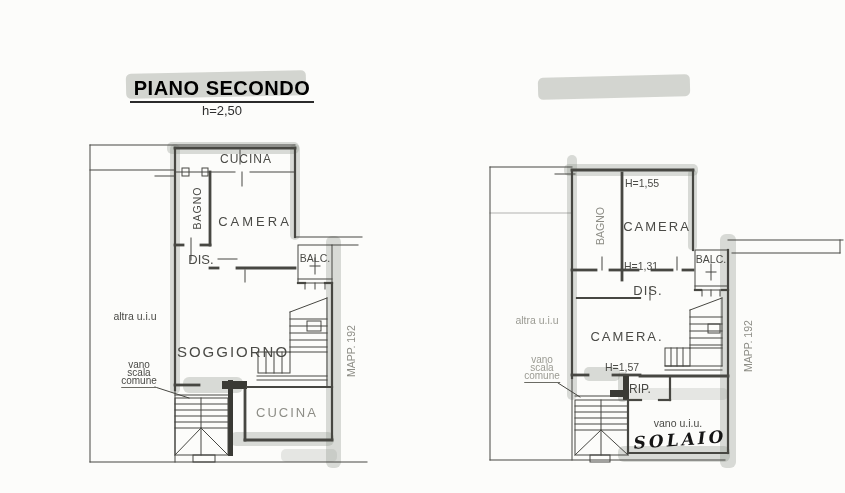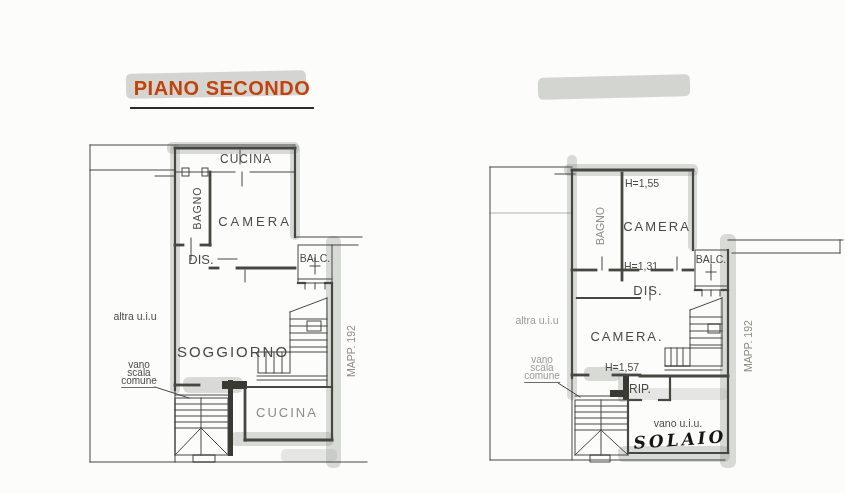--- a/index.html
+++ b/index.html
@@ -4,22 +4,22 @@
 <style>
   html,body{margin:0;padding:0;background:#e9e9e7;}
   .page{
     position:relative;width:845px;height:493px;margin:0 auto;
     background:#fcfcfa;overflow:hidden;
     font-family:"Liberation Sans", sans-serif;
   }
   
   .swipe{position:absolute;background:rgba(150,156,146,.40);border-radius:5px;}
   .plan-title{
-    position:absolute;text-align:center;font-weight:bold;color:#c2410c;
-    border-bottom:2px solid #2b2b2b;padding-bottom:7px;letter-spacing:.5px;
+    position:absolute;text-align:center;font-weight:bold;color:#000000;
+    border-bottom:2px solid #2b2b2b;padding-bottom:1px;letter-spacing:.5px;
   }
   .plan-height{position:absolute;text-align:center;font-size:13px;color:#2f2f2f;}
   
   svg{position:absolute;overflow:visible;}
   svg path, svg rect, svg line{fill:none;stroke:#474742;stroke-width:1;stroke-linecap:square;}
   .w2{stroke-width:2.2;} .w3{stroke-width:2.8;}
   .tf{opacity:.4;}
   .blk{fill:#3a3a35;stroke:none;}
   .mk{fill:rgba(150,156,146,.35);stroke:none;}
   .mk2{fill:rgba(150,156,146,.22);stroke:none;}
@@ -40,20 +40,21 @@
     transform:translate(-50%,-50%) rotate(-4deg);
   }
 </style>
 </head>
 <body>
 
 <div class="page">
 
   <div class="swipe" style="left:126px;top:72px;width:180px;height:25px;transform:rotate(-1.2deg);"></div>
   <div class="plan-title" style="left:130px;top:77px;width:184px;font-size:20px;">PIANO SECONDO</div>
+  <div class="plan-height" style="left:130px;top:103px;width:184px;">h=2,50</div>
 
   <div class="swipe" style="left:538px;top:76px;width:152px;height:22px;transform:rotate(-1.5deg);"></div>
 
   <div style="position:absolute;left:85px;top:140px;width:290px;height:330px;">
 
     <svg width="290" height="330" viewBox="0 0 290 330">
 
       <g>
         <rect class="mk" x="82" y="2" width="132" height="12" rx="5"></rect>
         <rect class="mk" x="85" y="4" width="10" height="250" rx="5"></rect>

